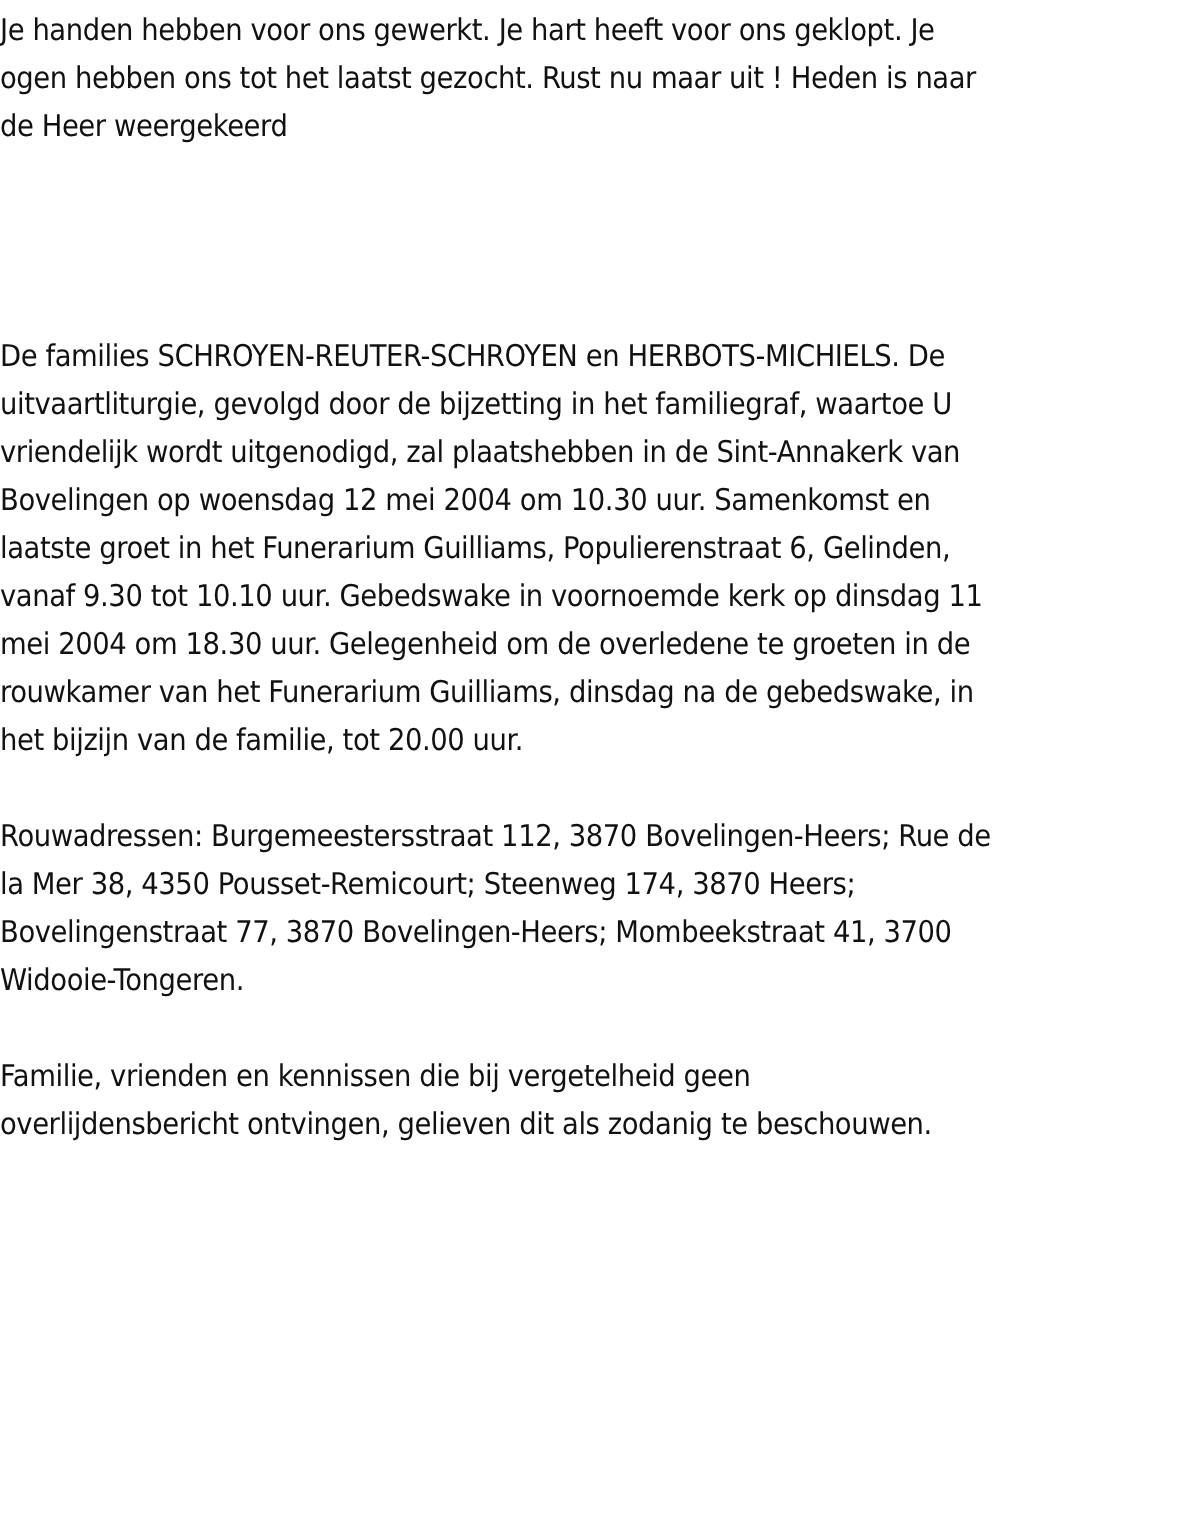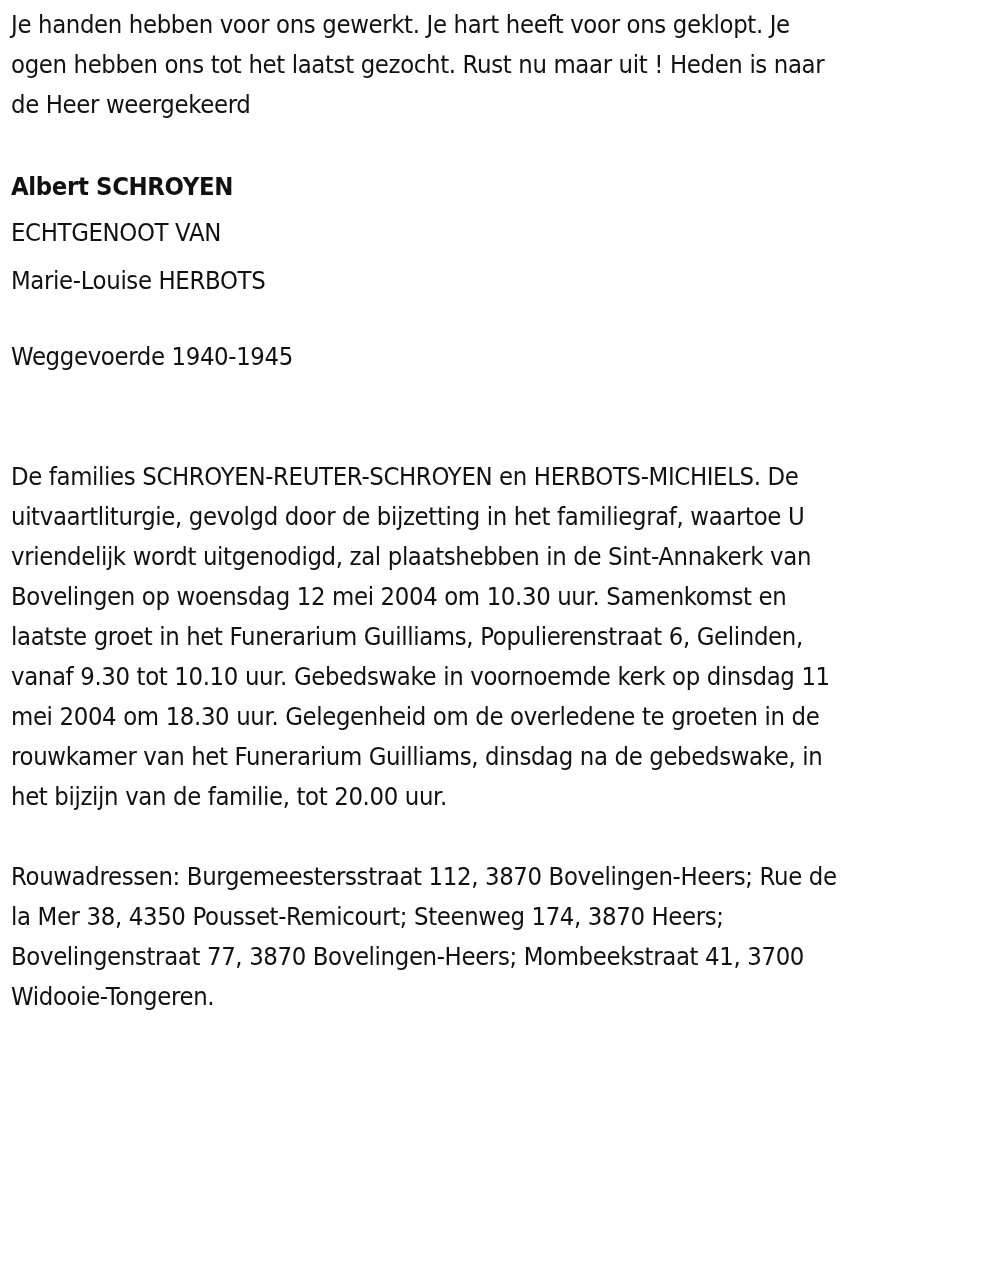--- a/index.html
+++ b/index.html
@@ -10,21 +10,21 @@
     body {
       width: 1000px;
       height: 1278px;
       overflow: hidden;
       position: relative;
       color: #111111;
       font-family: "DejaVu Sans", sans-serif;
     }
     .doc {
       position: absolute;
-      left: 11px;
+      left: 0;
       top: 0;
       width: 985px;
     }
     .line {
       display: block;
       height: 40px;
       line-height: 40px;
       font-size: 25px;
       white-space: nowrap;
       letter-spacing: -0.4px;
@@ -42,31 +42,23 @@
 <div class="doc" style="top:5px;">
 
   <div class="block">
     <span class="line narrow">Je handen hebben voor ons gewerkt. Je hart heeft voor ons geklopt. Je</span>
     <span class="line narrow">ogen hebben ons tot het laatst gezocht. Rust nu maar uit ! Heden is naar</span>
     <span class="line narrow">de Heer weergekeerd</span>
   </div>
 
   <div class="gap"></div>
 
-  <div class="block">
-    <span class="line narrow name-line bold" style="height:44px;line-height:44px;">Albert SCHROYEN</span>
-    <span class="line narrow" style="height:48px;line-height:48px;">ECHTGENOOT VAN</span>
-    <span class="line narrow" style="height:48px;line-height:48px;">Marie-Louise HERBOTS</span>
-  </div>
 
   <div class="gap" style="height:32px;"></div>
 
-  <div class="block">
-    <span class="line narrow">Weggevoerde 1940-1945</span>
-  </div>
 
   <div class="gap"></div>
 
 
   <div class="gap"></div>
 
   <div class="block">
     <span class="line narrow">De families SCHROYEN-REUTER-SCHROYEN en HERBOTS-MICHIELS. De</span>
     <span class="line narrow">uitvaartliturgie, gevolgd door de bijzetting in het familiegraf, waartoe U</span>
     <span class="line narrow">vriendelijk wordt uitgenodigd, zal plaatshebben in de Sint-Annakerk van</span>
@@ -82,14 +74,18 @@
 
   <div class="block">
     <span class="line narrow">Rouwadressen: Burgemeestersstraat 112, 3870 Bovelingen-Heers; Rue de</span>
     <span class="line narrow">la Mer 38, 4350 Pousset-Remicourt; Steenweg 174, 3870 Heers;</span>
     <span class="line narrow">Bovelingenstraat 77, 3870 Bovelingen-Heers; Mombeekstraat 41, 3700</span>
     <span class="line narrow">Widooie-Tongeren.</span>
   </div>
 
   <div class="gap"></div>
 
+  <div class="block">
+    <span class="line narrow">Familie, vrienden en kennissen die bij vergetelheid geen</span>
+    <span class="line narrow">overlijdensbericht ontvingen, gelieven dit als zodanig te beschouwen.</span>
+  </div>
 
 </div>
 
 </body></html>

